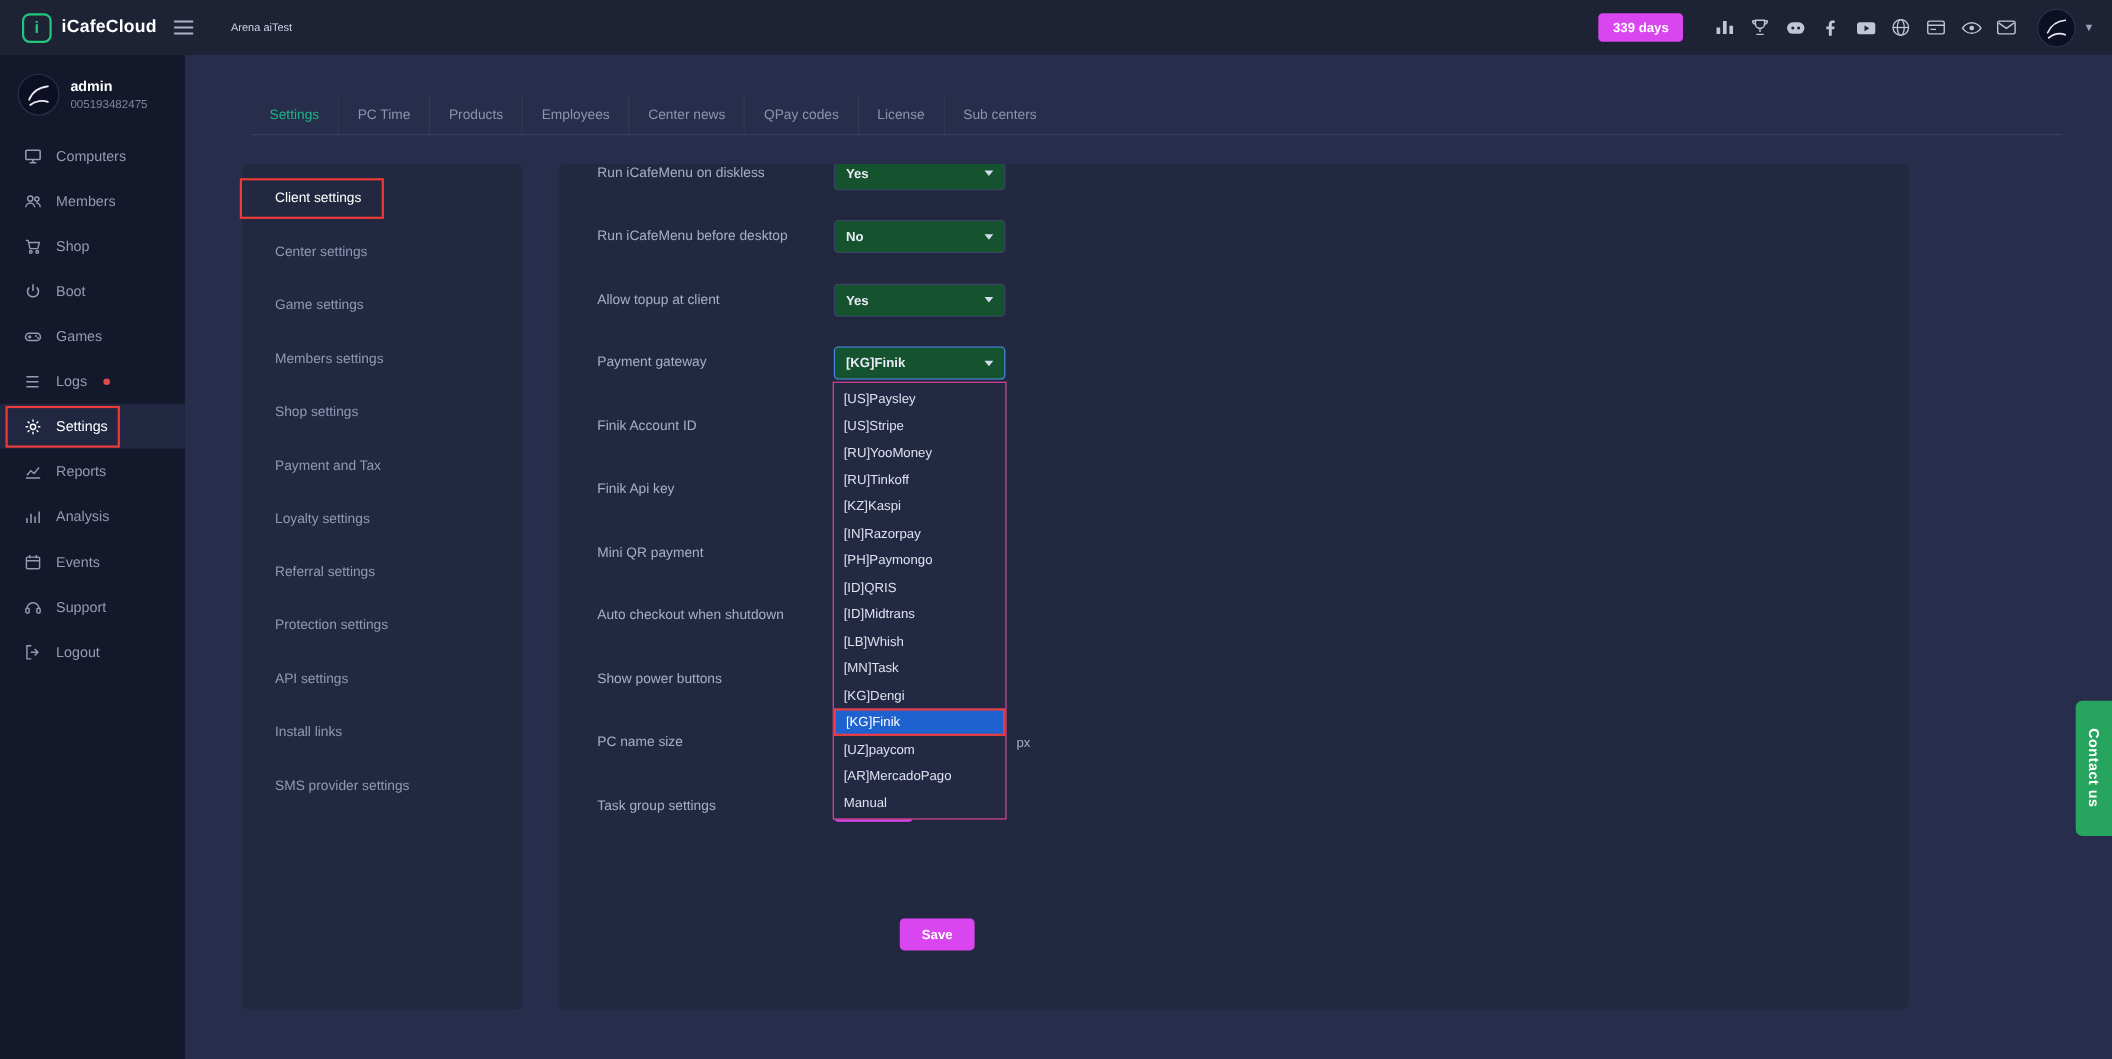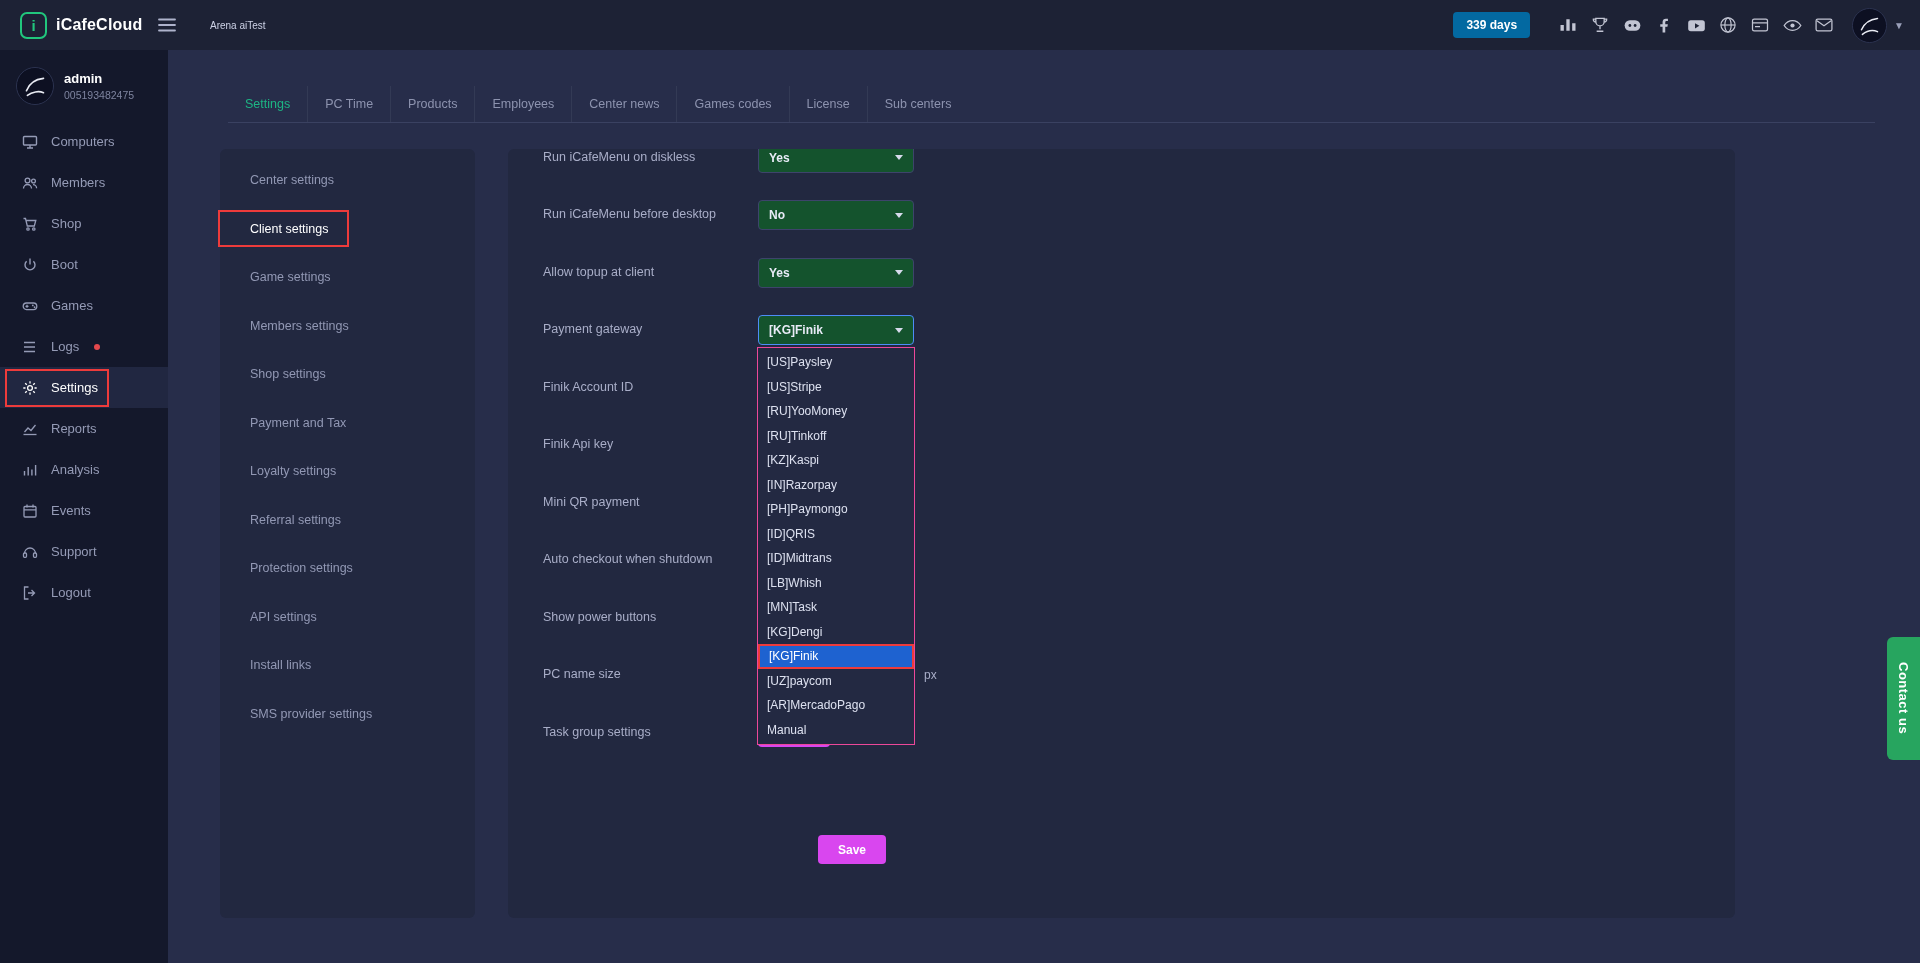--- a/index.html
+++ b/index.html
@@ -21,21 +21,21 @@
   .logo-mark {
     width:27px; height:27px; border:2px solid #21c77d; border-radius:7px;
     color:#21c77d; font-weight:bold; font-size:15px;
     display:flex; align-items:center; justify-content:center;
   }
   .logo-text { color:#ffffff; font-size:16px; font-weight:bold; letter-spacing:.2px; }
   .hamburger { margin-left:2px; color:#aeb3cc; cursor:pointer; padding:6px; }
   .header-title { margin-left:28px; font-size:10px; color:#cdd2e6; }
   .header-right { margin-left:auto; display:flex; align-items:center; padding-right:16px; }
   .days-badge {
-    background:#0369a1; color:#fff; font-size:12px; font-weight:bold;
+    background:#d946ef; color:#fff; font-size:12px; font-weight:bold;
     padding:6px 13px; border-radius:4px; margin-right:22px; cursor:pointer; white-space:nowrap;
   }
   .h-icon { width:25px; height:25px; margin:0 3.5px; color:#d9dce9; opacity:.88; cursor:pointer; display:flex; align-items:center; justify-content:center; }
   .avatar {
     width:35px; height:35px; border-radius:50%; background:#0d1022; margin-left:12px;
     display:flex; align-items:center; justify-content:center; overflow:hidden; cursor:pointer;
     border:1px solid #2c3350;
   }
   .chev { color:#9aa0b9; font-size:10px; margin-left:7px; cursor:pointer; }
 
@@ -315,33 +315,33 @@
 </div>
 
 <div class="main">
 
   <div class="tabbar">
     <span class="tab active">Settings</span>
     <span class="tab">PC Time</span>
     <span class="tab">Products</span>
     <span class="tab">Employees</span>
     <span class="tab">Center news</span>
-    <span class="tab">Games codes</span>
+    <span class="tab">QPay codes</span>
     <span class="tab">License</span>
     <span class="tab">Sub centers</span>
   </div>
 
   <div class="card subnav-card">
-    <div class="subnav-item">
-        <span>Center settings</span>
-      </div>
     <div class="subnav-item active">
       <span>Client settings</span>
       <span class="annotation-box" style="left:-2px; top:5.5px; width:131px; height:37px;"></span>
     </div>
+    <div class="subnav-item">
+        <span>Center settings</span>
+      </div>
     <div class="subnav-item">
         <span>Game settings</span>
       </div>
     <div class="subnav-item">
         <span>Members settings</span>
       </div>
     <div class="subnav-item">
         <span>Shop settings</span>
       </div>
     <div class="subnav-item">

